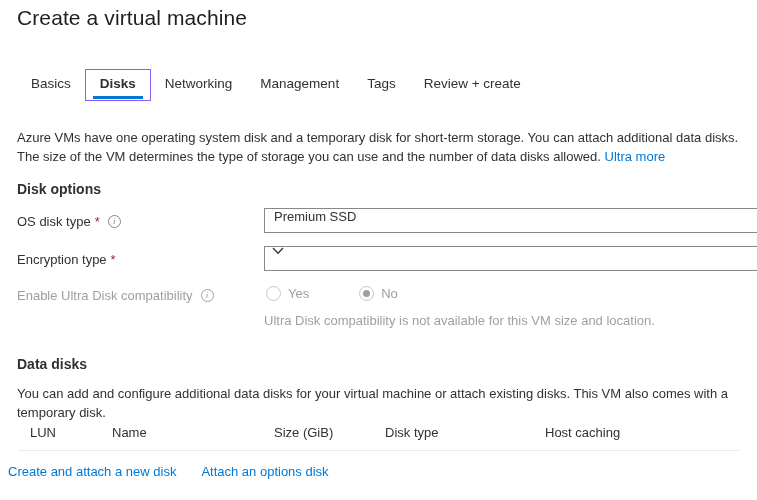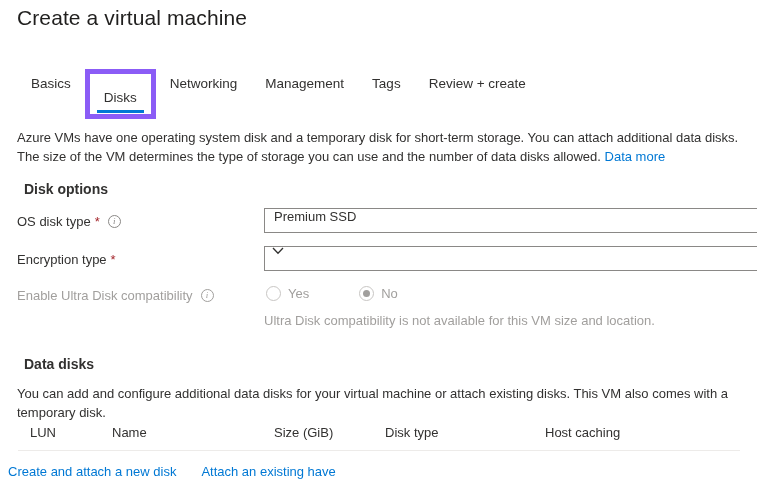--- a/index.html
+++ b/index.html
@@ -41,23 +41,23 @@
     position: relative;
     font-size: 13.5px;
     color: #323130;
     padding: 6px 14px 9px 14px;
     white-space: nowrap;
     cursor: pointer;
     box-sizing: border-box;
     line-height: 17px;
   }
   .tab.selected {
-    border: 5px solid #8b5cf6;
-    font-weight: 400;
-    padding-top: 15px;
+    border: 1px solid #8b5cf6;
+    font-weight: 700;
+    padding-top: 5px;
     padding-bottom: 8px;
   }
   .tab.selected .tab-underline {
     position: absolute;
     left: 7px;
     right: 7px;
     bottom: 1px;
     height: 3px;
     background: #0078d4;
   }
@@ -74,21 +74,21 @@
   }
   .link {
     color: #0078d4;
     text-decoration: none;
     cursor: pointer;
   }
 
   
   .section-head {
     position: absolute;
-    left: 24px;
+    left: 17px;
     font-size: 14px;
     font-weight: 600;
     color: #323130;
   }
   #disk-options-head { top: 181px; }
   #data-disks-head { top: 356px; }
 
   
   .form-label {
     position: absolute;
@@ -274,21 +274,21 @@
     <span>Management</span>
   </div>
   <div class="tab">
     <span>Tags</span>
   </div>
   <div class="tab">
     <span>Review + create</span>
   </div>
 </div>
 
-<div class="intro"><span>Azure VMs have one operating system disk and a temporary disk for short-term storage. You can attach additional data disks. The size of the VM determines the type of storage you can use and the number of data disks allowed. </span><a class="link">Data more</a></div>
+<div class="intro"><span>Azure VMs have one operating system disk and a temporary disk for short-term storage. You can attach additional data disks. The size of the VM determines the type of storage you can use and the number of data disks allowed. </span><a class="link">Ultra more</a></div>
 
 <div class="section-head" id="disk-options-head">Disk options</div>
 
 <div class="form-label" id="label-os-disk">
   <span>OS disk type</span>
   <span class="req">*</span>
   <span class="info-icon">i</span>
 </div>
 
 <div class="dropdown" id="dd-os-disk">
@@ -338,14 +338,14 @@
 <div class="disk-table">
   <div class="th th-0">LUN</div>
   <div class="th th-1">Name</div>
   <div class="th th-2">Size (GiB)</div>
   <div class="th th-3">Disk type</div>
   <div class="th th-4">Host caching</div>
 </div>
 
 <div class="actions">
   <a class="link">Create and attach a new disk</a>
-  <a class="link">Attach an existing have</a>
+  <a class="link">Attach an options disk</a>
 </div>
 
 </body></html>

